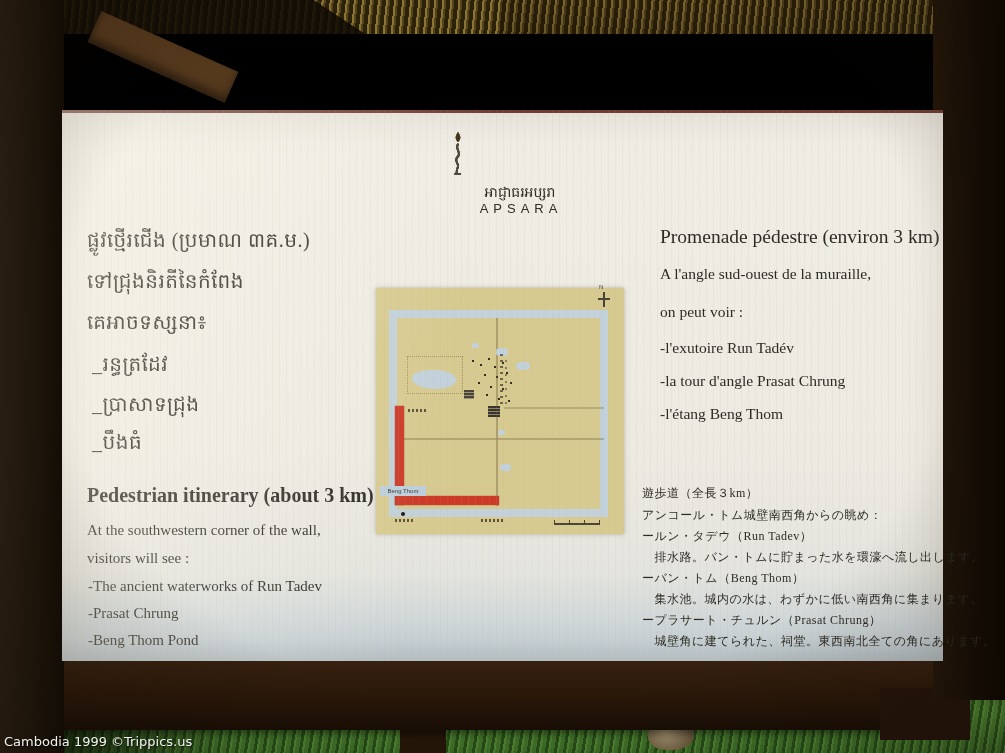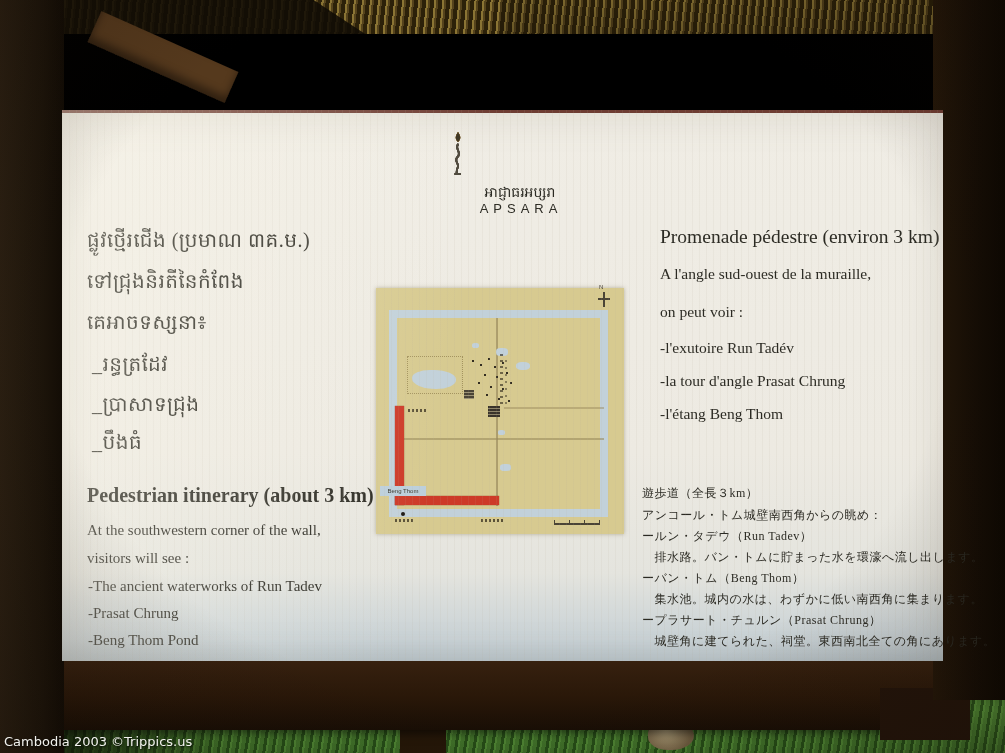--- a/index.html
+++ b/index.html
@@ -237,14 +237,14 @@
       <div class="compass-h"></div>
       <div class="compass-n">N</div>
       <div class="scale-bar"></div>
     </div>
   </div>
 
   <div class="sign-ridges"></div>
   <div class="sheen"></div>
   <div class="vignette"></div>
 
-  <div class="watermark">Cambodia 2003 ©Trippics.us</div>
+  <div class="watermark">Cambodia 1999 ©Trippics.us</div>
 </div>
 
 </body></html>

